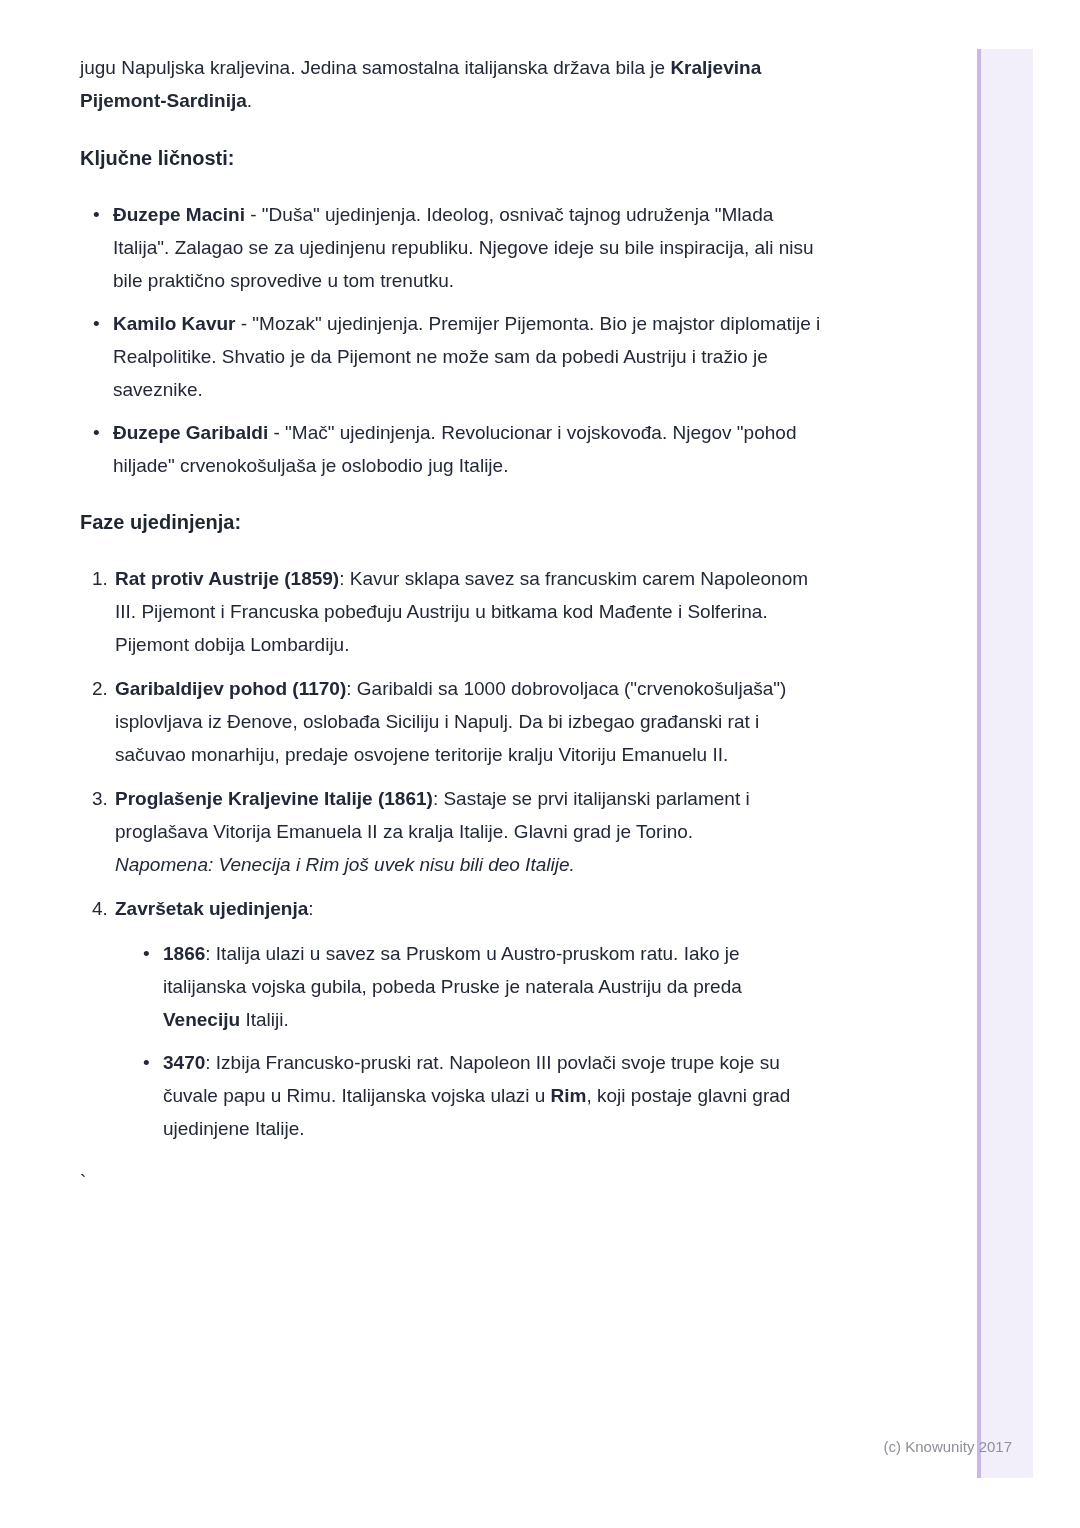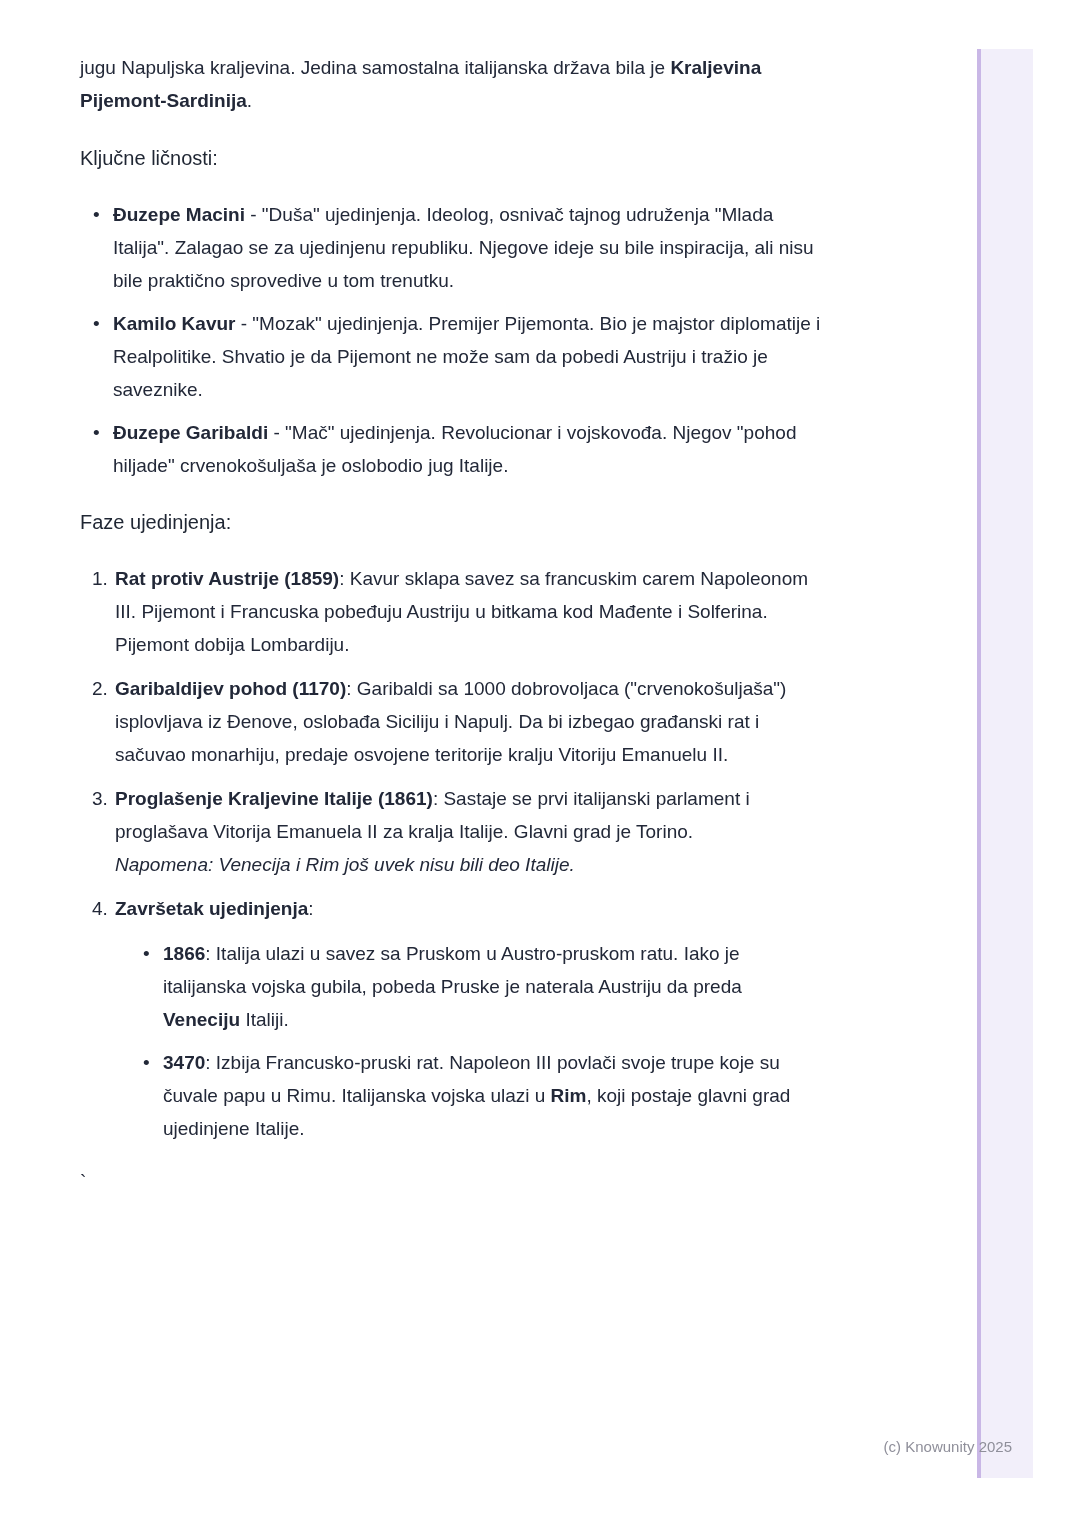--- a/index.html
+++ b/index.html
@@ -37,21 +37,21 @@
   .content p {
     margin: 0;
   }
   .intro {
     margin-bottom: 27px !important;
   }
   h2 {
     font-size: 20px;
     line-height: 28px;
     margin: 0 0 26px 0;
-    font-weight: normal;
+    font-weight: bold;
     color: #1f2633;
   }
   .section-gap {
     margin-top: 26px;
   }
   ul.key-people, ol.phases {
     margin: 0;
     padding: 0 0 0 33px;
   }
   ul.key-people {
@@ -144,13 +144,13 @@
         <li><strong>1866</strong>: Italija ulazi u savez sa Pruskom u Austro-pruskom ratu. Iako je italijanska vojska gubila, pobeda Pruske je naterala Austriju da preda <strong>Veneciju</strong> Italiji.</li>
         <li><strong>3470</strong>: Izbija Francusko-pruski rat. Napoleon III povlači svoje trupe koje su čuvale papu u Rimu. Italijanska vojska ulazi u <strong>Rim</strong>, koji postaje glavni grad ujedinjene Italije.</li>
       </ul>
     </li>
   </ol>
 
   <p class="stray-char">`</p>
 
 </main>
 
-<div class="footer-note">(c) Knowunity 2025</div>
+<div class="footer-note">(c) Knowunity 2017</div>
 
 </body></html>

